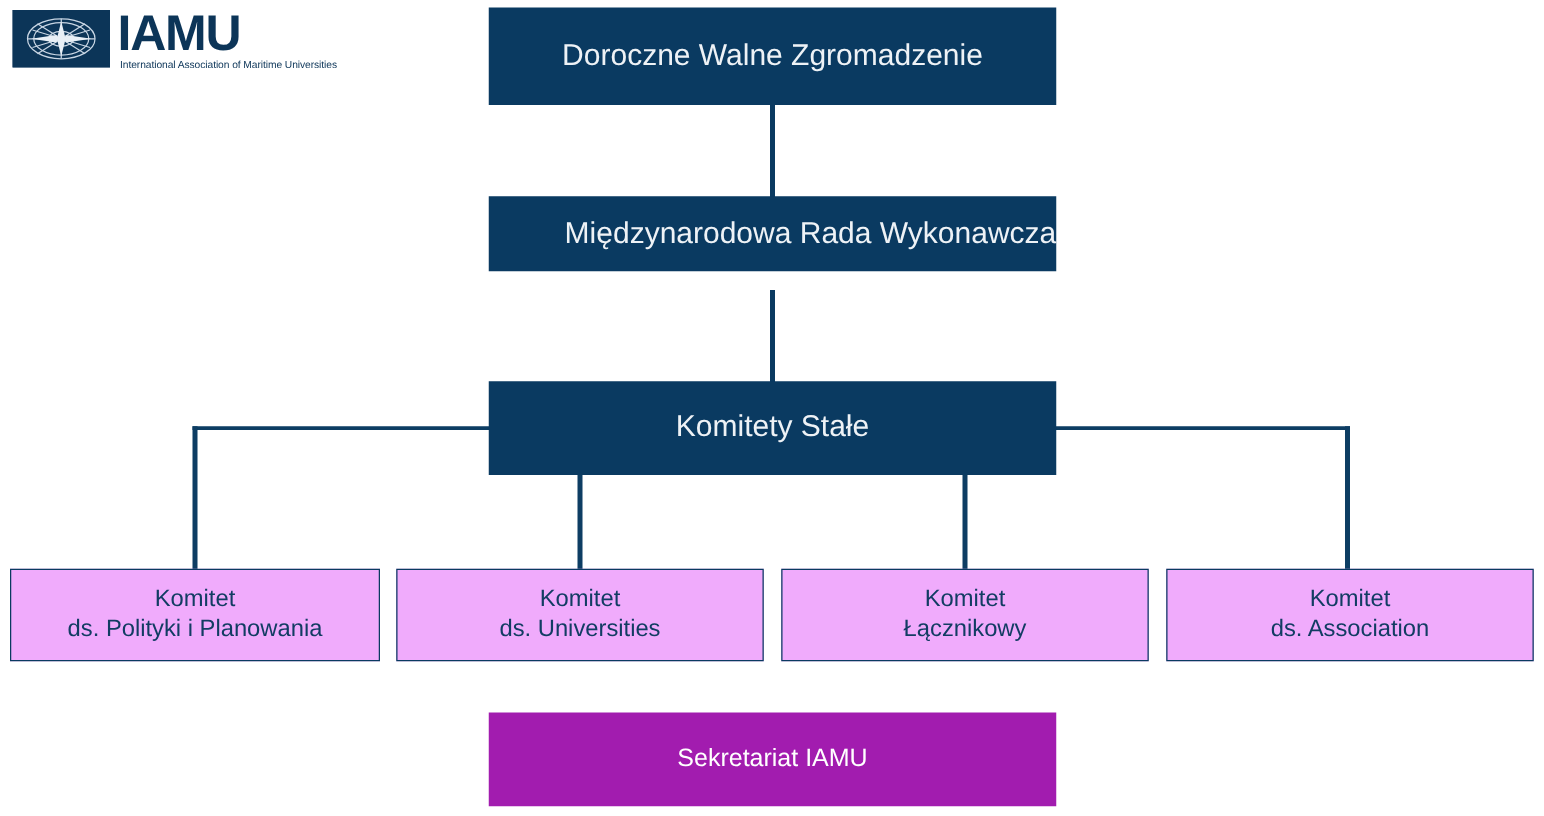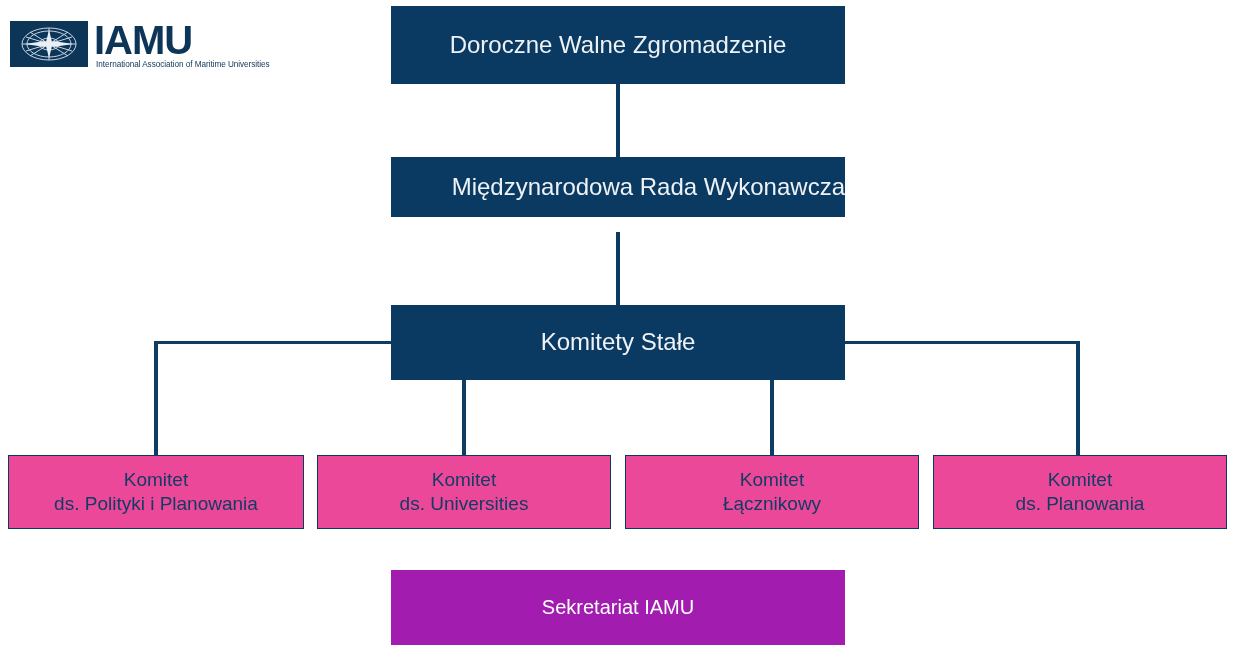--- a/index.html
+++ b/index.html
@@ -20,21 +20,20 @@
     background: #ffffff;
   }
 
   
   .logo-wrap {
     position: absolute;
     left: 10px;
     top: 6px;
     width: 222px;
     height: 52px;
-    margin-top: 13px;
   }
   .logo-mark {
     position: absolute;
     left: 0px;
     top: 2px;
     width: 78px;
     height: 46px;
     background: #0c3558;
   }
   .logo-mark svg { display: block; }
@@ -77,21 +76,21 @@
     font-size: 24px;
     z-index: 3;
   }
   .node.secretariat {
     background: #a21caf;
     color: #ffffff;
     font-size: 20px;
     z-index: 3;
   }
   .node.outlined {
-    background: #ec4899;
+    background: #f0abfc;
     border: 1.6px solid #0a3a61;
     color: #123c63;
     font-size: 19px;
     z-index: 3;
     justify-content: center;
   }
 
   
   .conn {
     position: absolute;
@@ -175,21 +174,21 @@
   <div class="node outlined" style="left:625px; top:455px; width:294px; height:74px;">
     <span>
       <span>Komitet</span><br>
       <span>Łącznikowy</span>
     </span>
   </div>
 
   <div class="node outlined" style="left:933px; top:455px; width:294px; height:74px;">
     <span>
       <span>Komitet</span><br>
-      <span>ds. Planowania</span>
+      <span>ds. Association</span>
     </span>
   </div>
 
   <div class="node secretariat" style="left:391px; top:570px; width:454px; height:75px;">
     <span>Sekretariat IAMU</span>
   </div>
 
 </div>
 
 </body></html>

